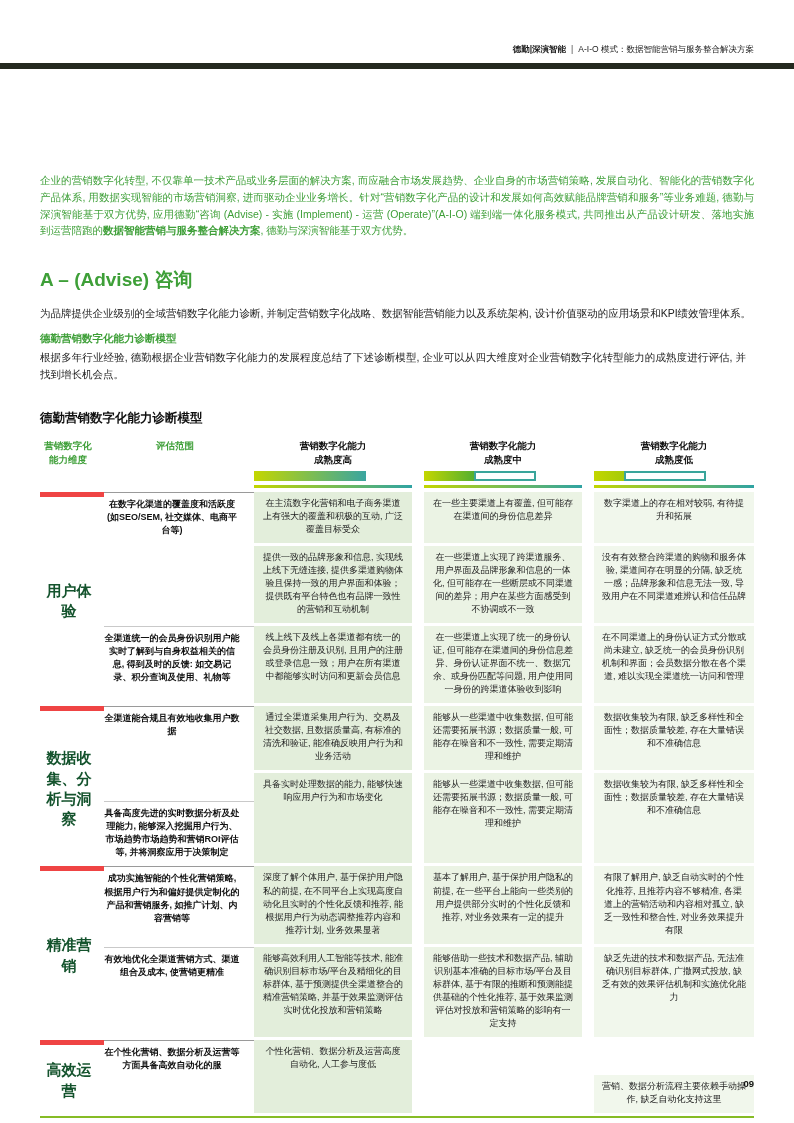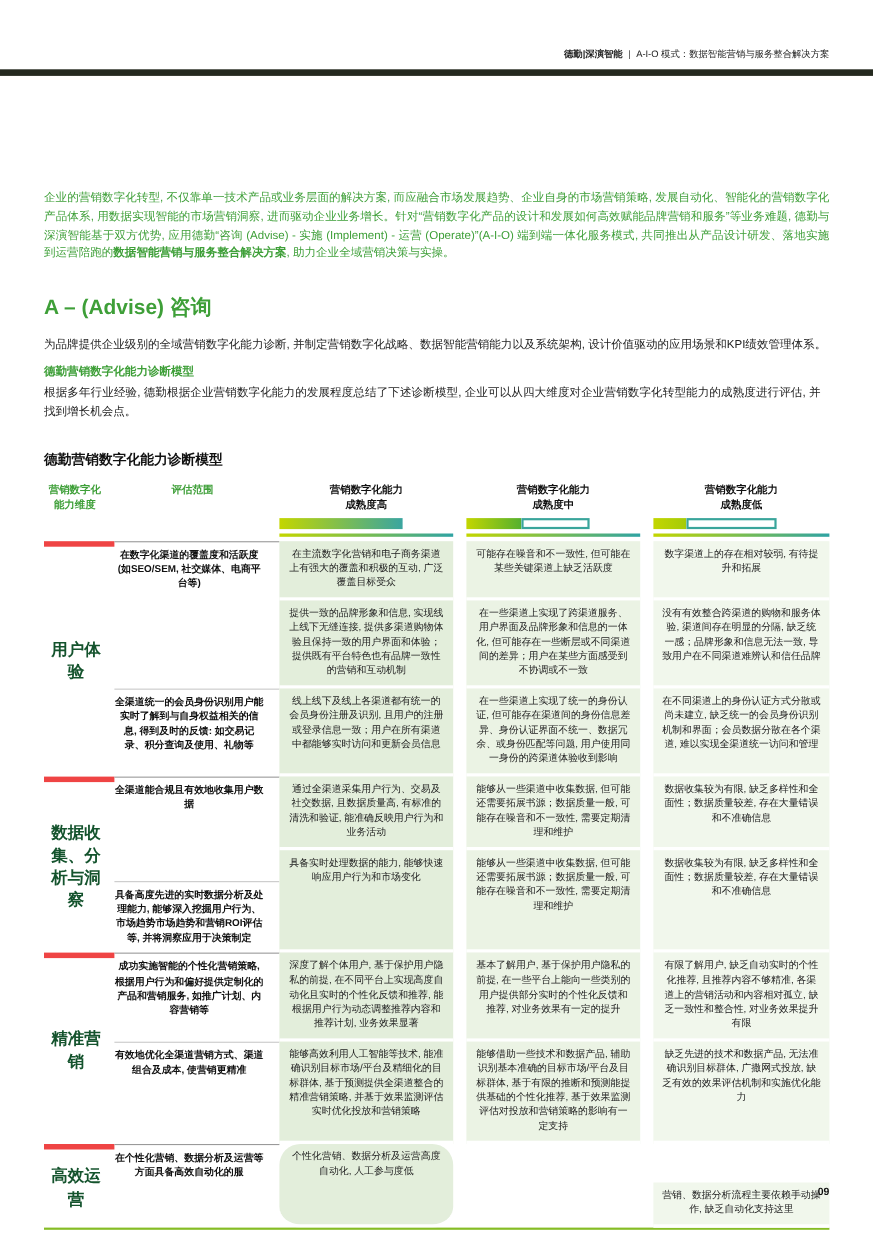--- a/index.html
+++ b/index.html
@@ -51,21 +51,21 @@
 
 <div class="page">
 
   <div class="hdr">
     <span class="brand">德勤|深演智能</span><span class="sep">|</span><span>A-I-O 模式：数据智能营销与服务整合解决方案</span>
   </div>
   <div class="hdr-rule"></div>
 
   <div class="content">
 
-    <p class="intro"><span>企业的营销数字化转型, 不仅靠单一技术产品或业务层面的解决方案, 而应融合市场发展趋势、企业自身的市场营销策略, 发展自动化、智能化的营销数字化产品体系, 用数据实现智能的市场营销洞察, 进而驱动企业业务增长。针对“营销数字化产品的设计和发展如何高效赋能品牌营销和服务”等业务难题, 德勤与深演智能基于双方优势, 应用德勤“咨询 (Advise) - 实施 (Implement) - 运营 (Operate)”(A-I-O) 端到端一体化服务模式, 共同推出从产品设计研发、落地实施到运营陪跑的</span><span class="b">数据智能营销与服务整合解决方案</span><span>, 助力企业全域营销决策与实操。</span></p>
+    <p class="intro"><span>企业的营销数字化转型, 不仅靠单一技术产品或业务层面的解决方案, 而应融合市场发展趋势、企业自身的市场营销策略, 发展自动化、智能化的营销数字化产品体系, 用数据实现智能的市场营销洞察, 进而驱动企业业务增长。针对“营销数字化产品的设计和发展如何高效赋能品牌营销和服务”等业务难题, 德勤与深演智能基于双方优势, 应用德勤“咨询 (Advise) - 实施 (Implement) - 运营 (Operate)”(A-I-O) 端到端一体化服务模式, 共同推出从产品设计研发、落地实施到运营陪跑的</span><span class="b">数据智能营销与服务整合解决方案</span><span>, 德勤与深演智能基于双方优势。</span></p>
 
     <h1 class="advise">A – (Advise) 咨询</h1>
 
     <p class="body">为品牌提供企业级别的全域营销数字化能力诊断, 并制定营销数字化战略、数据智能营销能力以及系统架构, 设计价值驱动的应用场景和KPI绩效管理体系。</p>
 
     <h3 class="greensub">德勤营销数字化能力诊断模型</h3>
 
     <p class="body2">根据多年行业经验, 德勤根据企业营销数字化能力的发展程度总结了下述诊断模型, 企业可以从四大维度对企业营销数字化转型能力的成熟度进行评估, 并找到增长机会点。</p>
 
     <h2 class="tbl-title">德勤营销数字化能力诊断模型</h2>
@@ -101,21 +101,21 @@
           <div class="fill" style="width: 27%;"></div>
           <div class="rest" style="left: 27%;"></div>
         </div>
         <div class="uline"></div>
       </div>
 
       <div class="dim" style="grid-row:2/5;">用户体验</div>
 
       <div class="scope sec" style="grid-row:2;">在数字化渠道的覆盖度和活跃度 (如SEO/SEM, 社交媒体、电商平台等)</div>
       <div class="cell hi gut c3" style="grid-row:2;">在主流数字化营销和电子商务渠道上有强大的覆盖和积极的互动, 广泛覆盖目标受众</div>
-      <div class="cell md gut c4" style="grid-row:2;">可能存在噪音和不一致性, 但可能在某些关键渠道上缺乏活跃度</div>
+      <div class="cell md gut c4" style="grid-row:2;">在一些主要渠道上有覆盖, 但可能存在渠道间的身份信息差异</div>
       <div class="cell lo c5" style="grid-row:2;">数字渠道上的存在相对较弱, 有待提升和拓展</div>
 
       <div class="cell hi gut c3" style="grid-row:3;">提供一致的品牌形象和信息, 实现线上线下无缝连接, 提供多渠道购物体验且保持一致的用户界面和体验；提供既有平台特色也有品牌一致性的营销和互动机制</div>
       <div class="cell md gut c4" style="grid-row:3;">在一些渠道上实现了跨渠道服务、用户界面及品牌形象和信息的一体化, 但可能存在一些断层或不同渠道间的差异；用户在某些方面感受到不协调或不一致</div>
       <div class="cell lo c5" style="grid-row:3;">没有有效整合跨渠道的购物和服务体验, 渠道间存在明显的分隔, 缺乏统一感；品牌形象和信息无法一致, 导致用户在不同渠道难辨认和信任品牌</div>
 
       <div class="scope inner" style="grid-row:4;">全渠道统一的会员身份识别用户能实时了解到与自身权益相关的信息, 得到及时的反馈: 如交易记录、积分查询及使用、礼物等</div>
       <div class="cell hi gut c3" style="grid-row:4;">线上线下及线上各渠道都有统一的会员身份注册及识别, 且用户的注册或登录信息一致；用户在所有渠道中都能够实时访问和更新会员信息</div>
       <div class="cell md gut c4" style="grid-row:4;">在一些渠道上实现了统一的身份认证, 但可能存在渠道间的身份信息差异、身份认证界面不统一、数据冗余、或身份匹配等问题, 用户使用同一身份的跨渠道体验收到影响</div>
       <div class="cell lo c5" style="grid-row:4;">在不同渠道上的身份认证方式分散或尚未建立, 缺乏统一的会员身份识别机制和界面；会员数据分散在各个渠道, 难以实现全渠道统一访问和管理</div>
@@ -140,21 +140,21 @@
       <div class="cell lo c5" style="grid-row:7;">有限了解用户, 缺乏自动实时的个性化推荐, 且推荐内容不够精准, 各渠道上的营销活动和内容相对孤立, 缺乏一致性和整合性, 对业务效果提升有限</div>
 
       <div class="scope inner" style="grid-row:8;">有效地优化全渠道营销方式、渠道组合及成本, 使营销更精准</div>
       <div class="cell hi gut c3" style="grid-row:8;">能够高效利用人工智能等技术, 能准确识别目标市场/平台及精细化的目标群体, 基于预测提供全渠道整合的精准营销策略, 并基于效果监测评估实时优化投放和营销策略</div>
       <div class="cell md gut c4" style="grid-row:8;">能够借助一些技术和数据产品, 辅助识别基本准确的目标市场/平台及目标群体, 基于有限的推断和预测能提供基础的个性化推荐, 基于效果监测评估对投放和营销策略的影响有一定支持</div>
       <div class="cell lo c5" style="grid-row:8;">缺乏先进的技术和数据产品, 无法准确识别目标群体, 广撒网式投放, 缺乏有效的效果评估机制和实施优化能力</div>
 
       <div class="dim" style="grid-row:9;">高效运营</div>
 
       <div class="scope sec" style="grid-row:9;">在个性化营销、数据分析及运营等方面具备高效自动化的服</div>
-      <div class="cell hi gut c3" style="grid-row:9;border-radius:19px;">个性化营销、数据分析及运营高度自动化, 人工参与度低</div>
+      <div class="cell hi gut c3" style="grid-row:9;">个性化营销、数据分析及运营高度自动化, 人工参与度低</div>
       <div class="cell lo c5" style="grid-row:9;margin-top:35px;">营销、数据分析流程主要依赖手动操作, 缺乏自动化支持这里</div>
 
     </div>
 
     <div class="grid-bottom"></div>
 
   </div>
 
   <div class="pageno">09</div>
 

